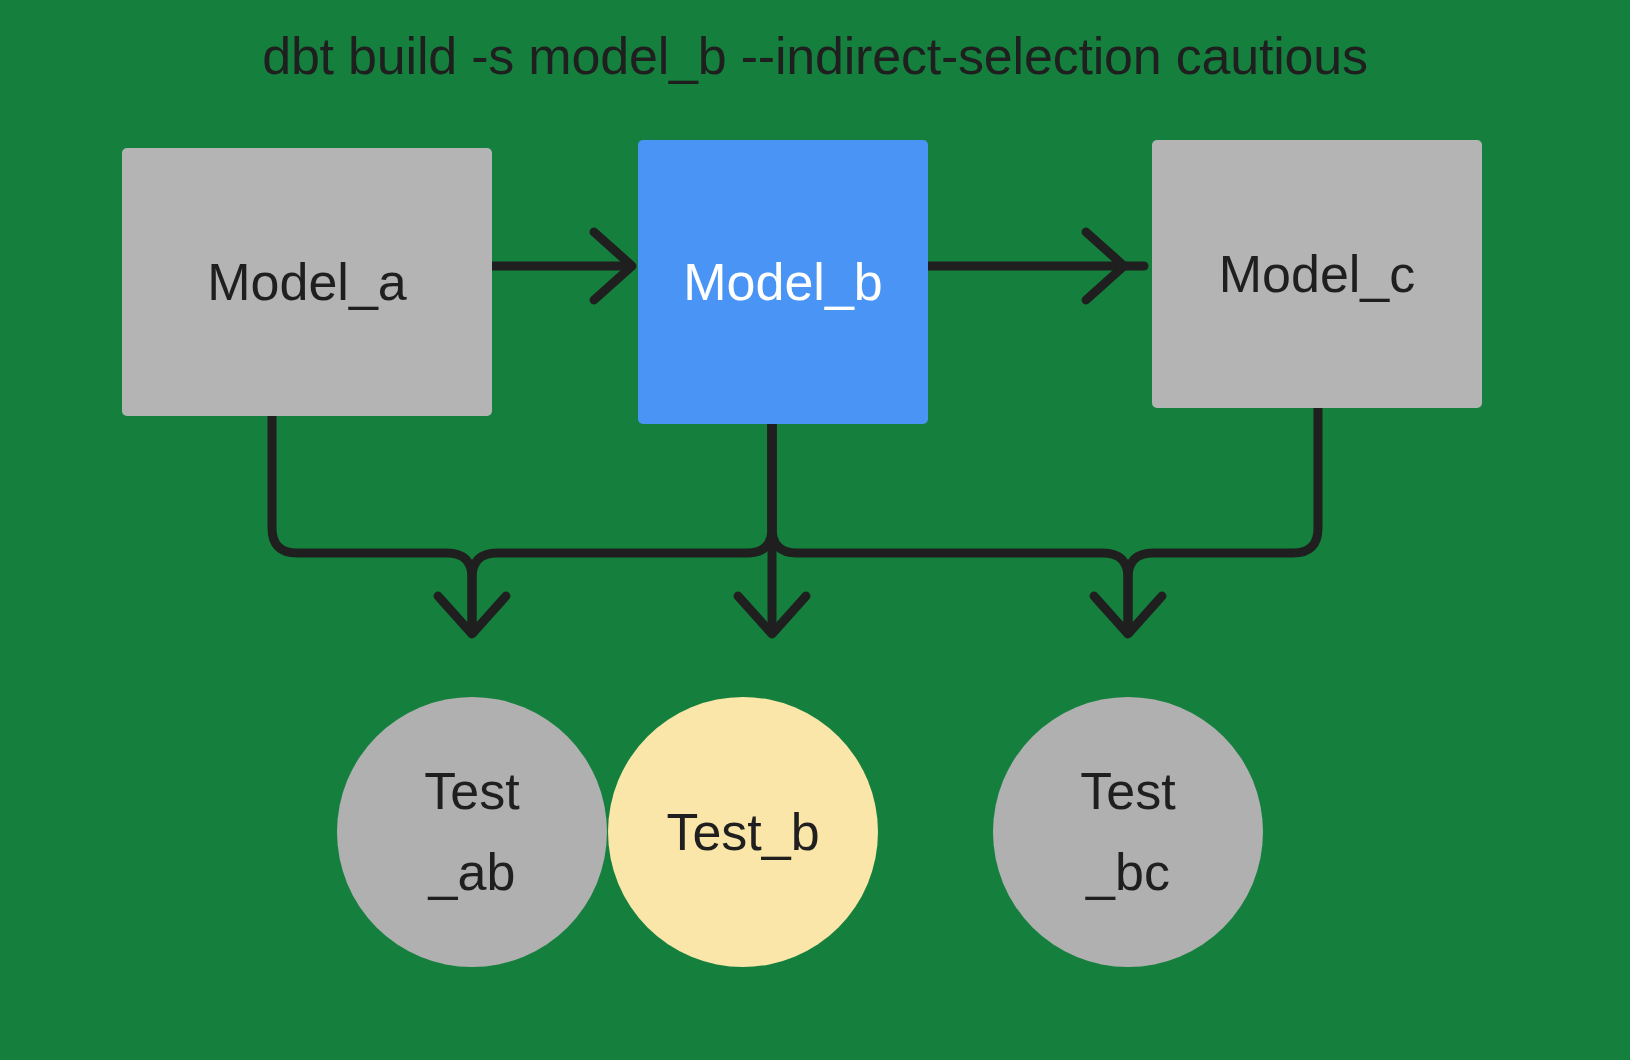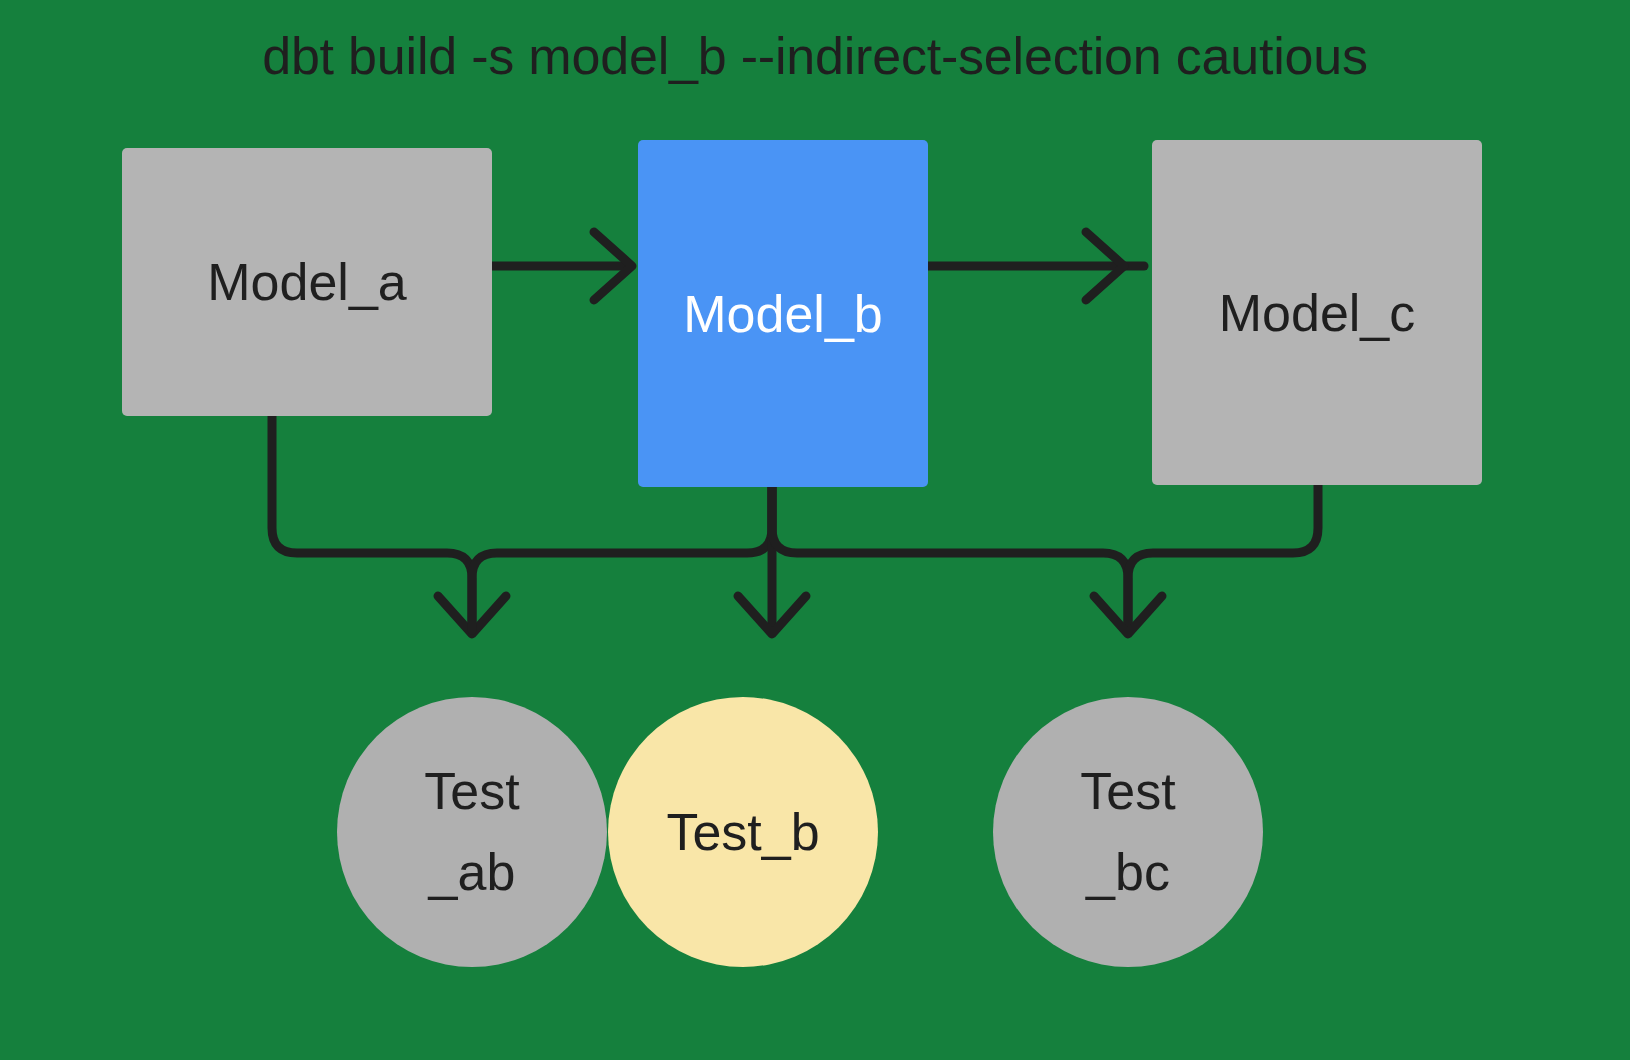--- a/index.html
+++ b/index.html
@@ -114,25 +114,25 @@
         <path d="M 1094 596 L 1128 634 L 1162 596"></path>
       </g>
 
     </g>
   </svg>
 
   <div class="node-box" style="left:122px; top:148px; width:370px; height:268px; background:#b4b4b4;">
     <span class="node-label" style="color:#1f1f1f;">Model_a</span>
   </div>
 
-  <div class="node-box" style="left:638px; top:140px; width:290px; height:347px; background:#4a94f5;">
+  <div class="node-box" style="left:638px; top:140px; width:290px; height:284px; background:#4a94f5;">
     <span class="node-label" style="color:#ffffff;">Model_b</span>
   </div>
 
-  <div class="node-box" style="left:1152px; top:140px; width:330px; height:345px; background:#b4b4b4;">
+  <div class="node-box" style="left:1152px; top:140px; width:330px; height:268px; background:#b4b4b4;">
     <span class="node-label" style="color:#1f1f1f;">Model_c</span>
   </div>
 
   <div class="node-circle" style="left:337px; top:697px; width:270px; height:270px; background:#b0b0b0;">
     <span class="node-label">Test
 _ab</span>
   </div>
 
   <div class="node-circle" style="left:608px; top:697px; width:270px; height:270px; background:#f9e6a8;">
     <span class="node-label">Test_b</span>

